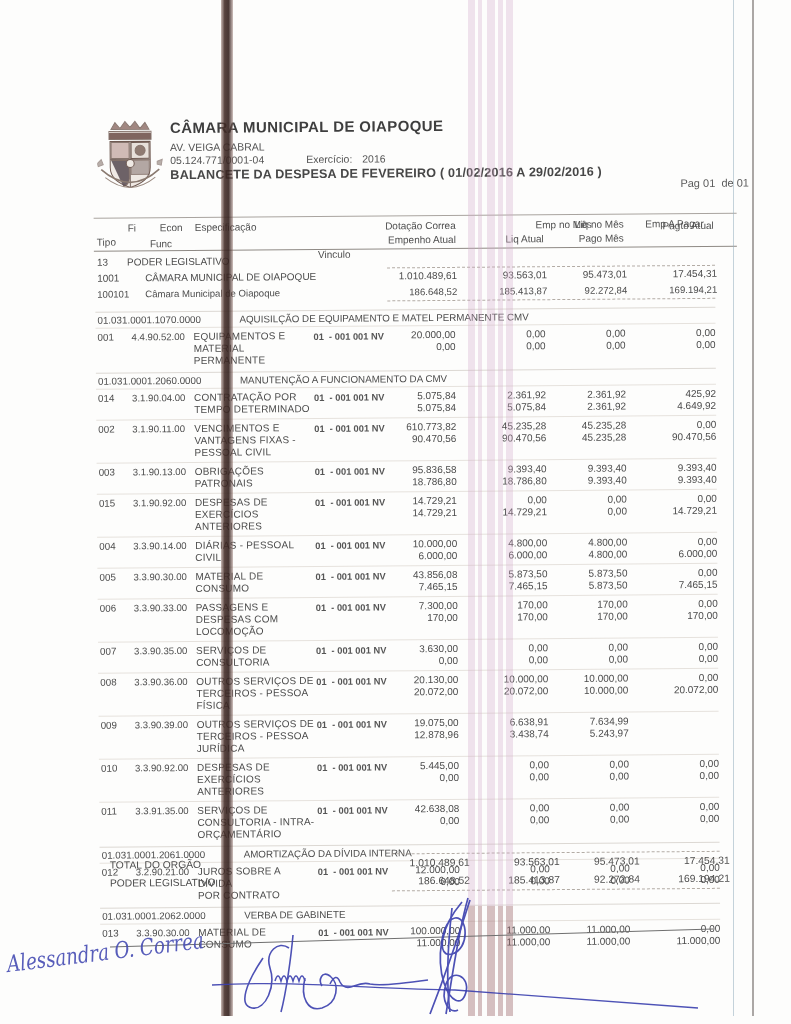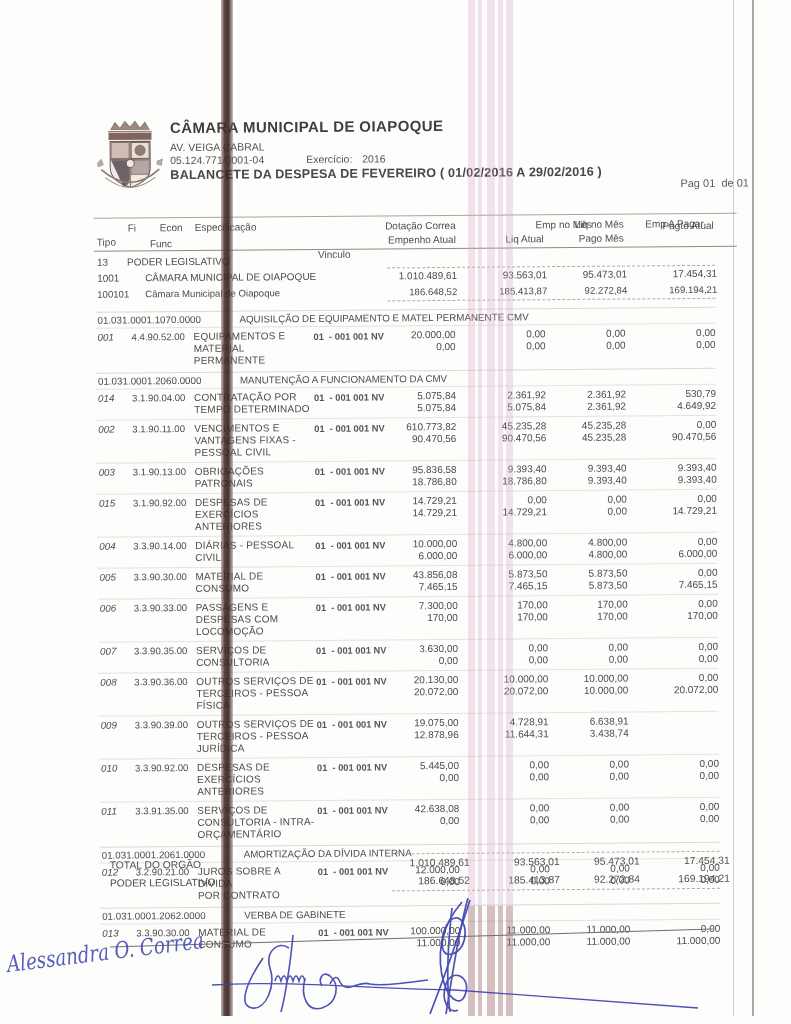--- a/index.html
+++ b/index.html
@@ -44,21 +44,21 @@
   .unit-row { display:grid; grid-template-columns:48px 244px 68px 90px 80px 90px; padding:3px 0 2px 2px; }
   .unit-row.small { font-size:9.6px; }
   .unit-row.gap-after { margin-bottom:10px; }
   .program-row { display:grid; grid-template-columns:142px auto; border-top:1px solid #dcd8d3; padding:2px 0 2px 2px; margin-top:2px; font-size:9.8px; }
   .detail-row { display:grid; grid-template-columns:34px 62px 120px 74px 68px 90px 80px 90px;
                 border-top:1px solid #e6e2dd; padding:3px 0 3px 2px; line-height:12px; }
   .c-num { text-align:right; white-space:nowrap; }
   .num-line { line-height:12px; }
   .c-vinc { white-space:pre; font-size:9.3px; padding-top:1px; color:#555;font-weight:bold; }
   .c-econ { font-size:9.6px; }
-  .c-seq { font-size:9.8px;font-style:italic; }
+  .c-seq { font-size:9.8px; }
   .spec-line { line-height:12px; letter-spacing:.2px; }
   .dash { position:absolute; left:292px; right:0; border-top:1px dashed #b3aca5; }
   .dash-top { top:0; }
   .dash-bottom { bottom:-2px; }
 
   
   .totals { position:absolute; left:100px; top:856px; width:620px; font-size:10.3px; color:#4c4c4c; }
   .totals-row { display:grid; grid-template-columns:292px 68px 90px 80px 90px; padding:4px 0 3px 10px; position:relative; }
   .totals-row .c-num { text-align:right; }
 
@@ -195,21 +195,21 @@
           </div>
           <div class="c-num">
             <div class="num-line">2.361,92</div>
             <div class="num-line">5.075,84</div>
           </div>
           <div class="c-num">
             <div class="num-line">2.361,92</div>
             <div class="num-line">2.361,92</div>
           </div>
           <div class="c-num">
-            <div class="num-line">530,79</div>
+            <div class="num-line">425,92</div>
             <div class="num-line">4.649,92</div>
           </div>
         </div>
         <div class="row detail-row">
           <span class="c-seq">002</span>
           <span class="c-econ">3.1.90.11.00</span>
           <div class="c-spec">
             <div class="spec-line">VENCIMENTOS E</div>
             <div class="spec-line">VANTAGENS FIXAS -</div>
             <div class="spec-line">PESSOAL CIVIL</div>
@@ -415,26 +415,26 @@
             <div class="spec-line">OUTROS SERVIÇOS DE</div>
             <div class="spec-line">TERCEIROS -  PESSOA</div>
             <div class="spec-line">JURÍDICA</div>
           </div>
           <span class="c-vinc">01  - 001 001 NV</span>
           <div class="c-num">
             <div class="num-line">19.075,00</div>
             <div class="num-line">12.878,96</div>
           </div>
           <div class="c-num">
-            <div class="num-line">4.728,91</div>
-            <div class="num-line">11.644,31</div>
-          </div>
-          <div class="c-num">
             <div class="num-line">6.638,91</div>
             <div class="num-line">3.438,74</div>
+          </div>
+          <div class="c-num">
+            <div class="num-line">7.634,99</div>
+            <div class="num-line">5.243,97</div>
           </div>
         </div>
         <div class="row detail-row">
           <span class="c-seq">010</span>
           <span class="c-econ">3.3.90.92.00</span>
           <div class="c-spec">
             <div class="spec-line">DESPESAS DE</div>
             <div class="spec-line">EXERCÍCIOS</div>
             <div class="spec-line">ANTERIORES</div>
           </div>

